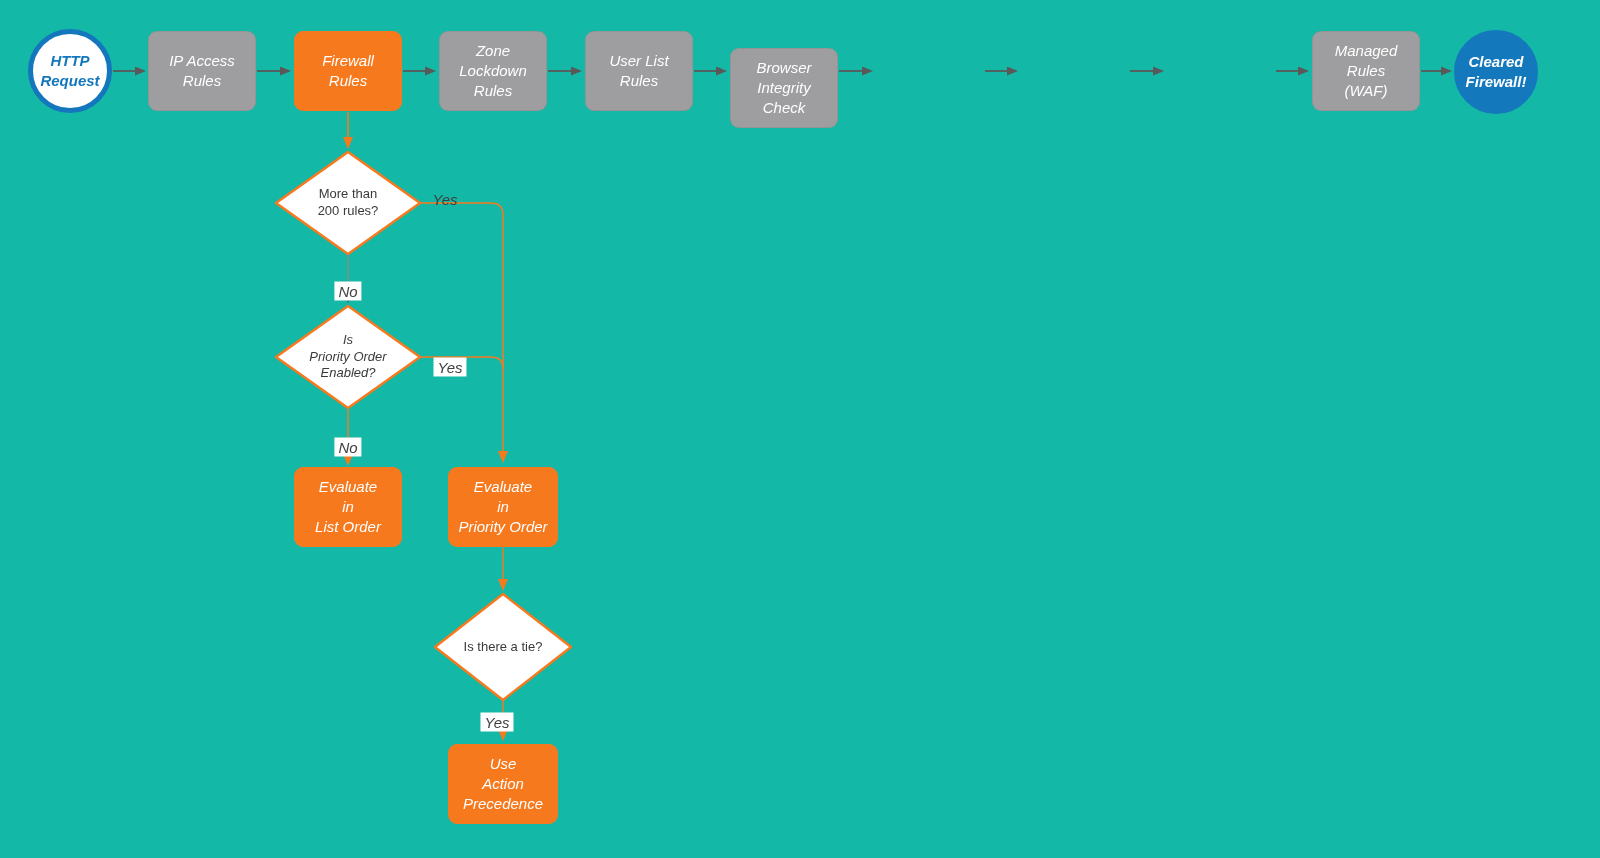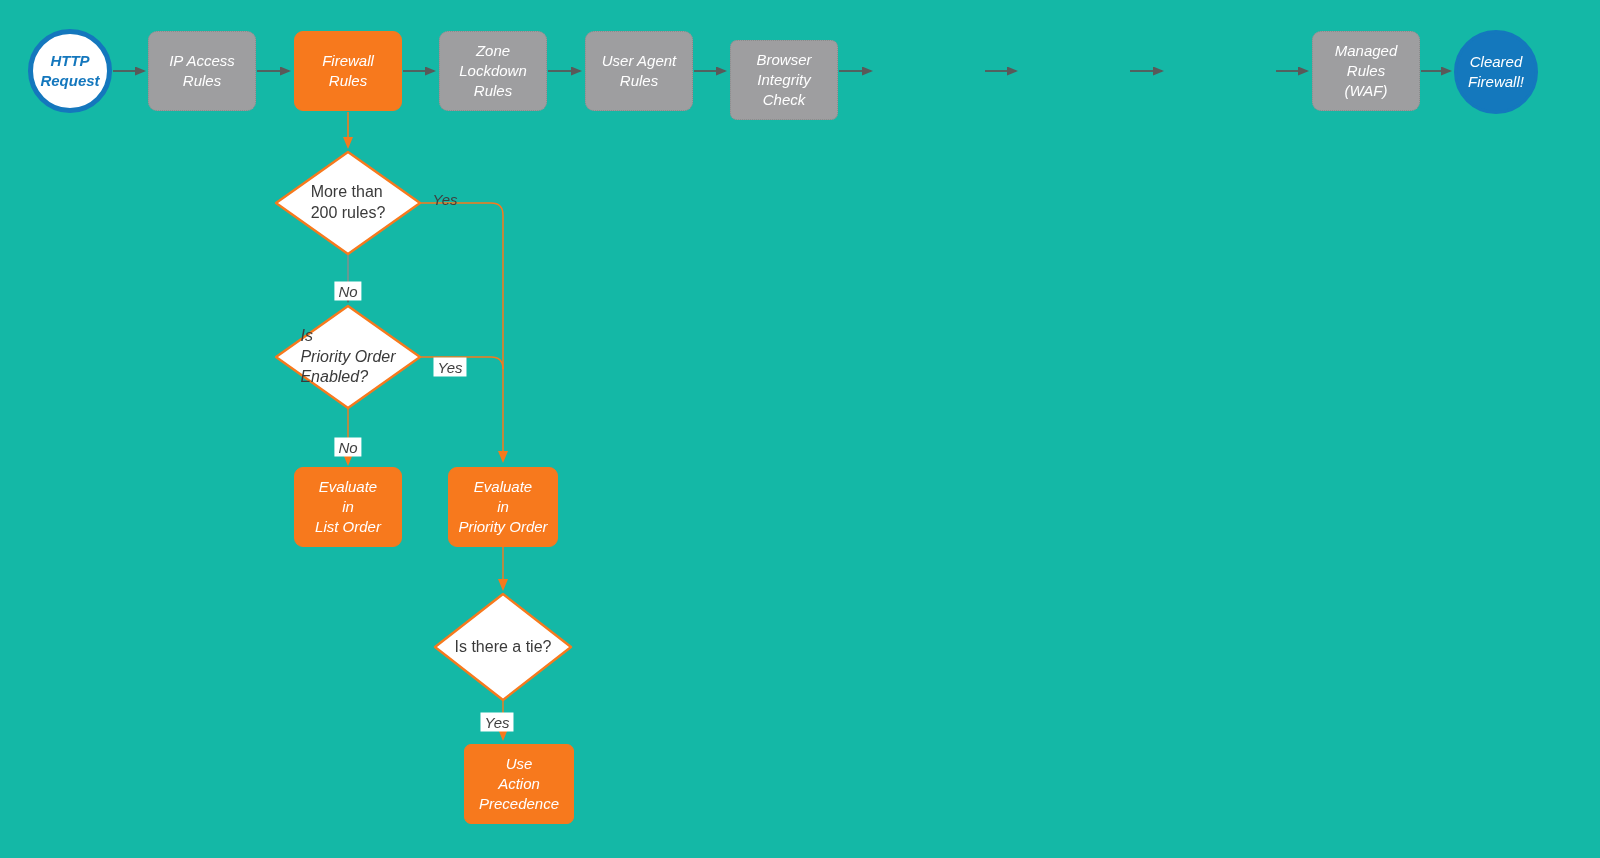--- a/index.html
+++ b/index.html
@@ -43,25 +43,26 @@
   }
   .circle.start{
     background:#ffffff;
     border:5px solid #1477bd;
   }
   .circle.start .label{color:#1477bd;font-weight:bold;}
   .circle.end{
     background:#1478bd;
     border:3px solid #1478bd;
   }
-  .circle.end .label{font-weight:normal;}
+  .circle.end .label{font-weight:bold;}
   .diamond-text{
     position:absolute;
     display:flex;align-items:center;justify-content:center;
-    font-size:16px;
+    text-align:center;
+    font-size:13px;
     color:#3a3a3a;
     line-height:1.3;
     white-space:pre-line;
   }
   .edge-label{
     position:absolute;
     transform:translate(-50%,-50%);
     font-size:15px;
     font-style:italic;
     color:#3f3f3f;
@@ -140,25 +141,25 @@
 Rules</span>
   </div>
 
   <div class="node gray-box" style="left:439px;top:31px;">
     <span class="label">Zone
 Lockdown
 Rules</span>
   </div>
 
   <div class="node gray-box" style="left:585px;top:31px;">
-    <span class="label">User Agent
-Rules</span>
-  </div>
-
-  <div class="node gray-box" style="left:730px;top:40px;border-radius:7px;">
+    <span class="label">User List
+Rules</span>
+  </div>
+
+  <div class="node gray-box" style="left:730px;top:48px;">
     <span class="label">Browser
 Integrity
 Check</span>
   </div>
 
 
 
 
   <div class="node gray-box" style="left:1312px;top:31px;">
     <span class="label">Managed
@@ -185,21 +186,21 @@
 in
 List Order</span>
   </div>
 
   <div class="node orange-box wide" style="left:448px;top:467px;">
     <span class="label">Evaluate
 in
 Priority Order</span>
   </div>
 
-  <div class="node orange-box wide" style="left:464px;top:744px;border-radius:7px;">
+  <div class="node orange-box wide" style="left:448px;top:744px;">
     <span class="label">Use
 Action
 Precedence</span>
   </div>
 
   <span class="edge-label" style="left:445px;top:189px;">Yes</span>
 
   <span class="edge-label bg" style="left:348px;top:281px;">No</span>
 
   <span class="edge-label bg" style="left:450px;top:357px;">Yes</span>

